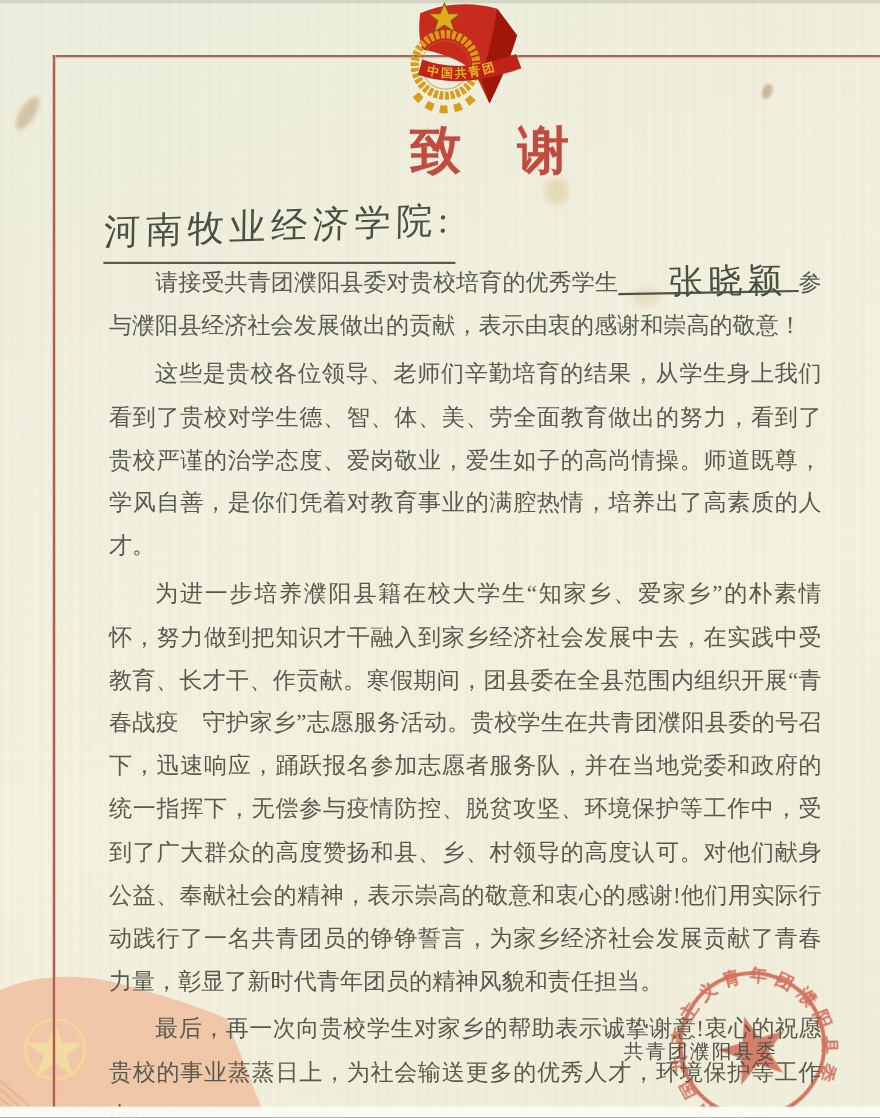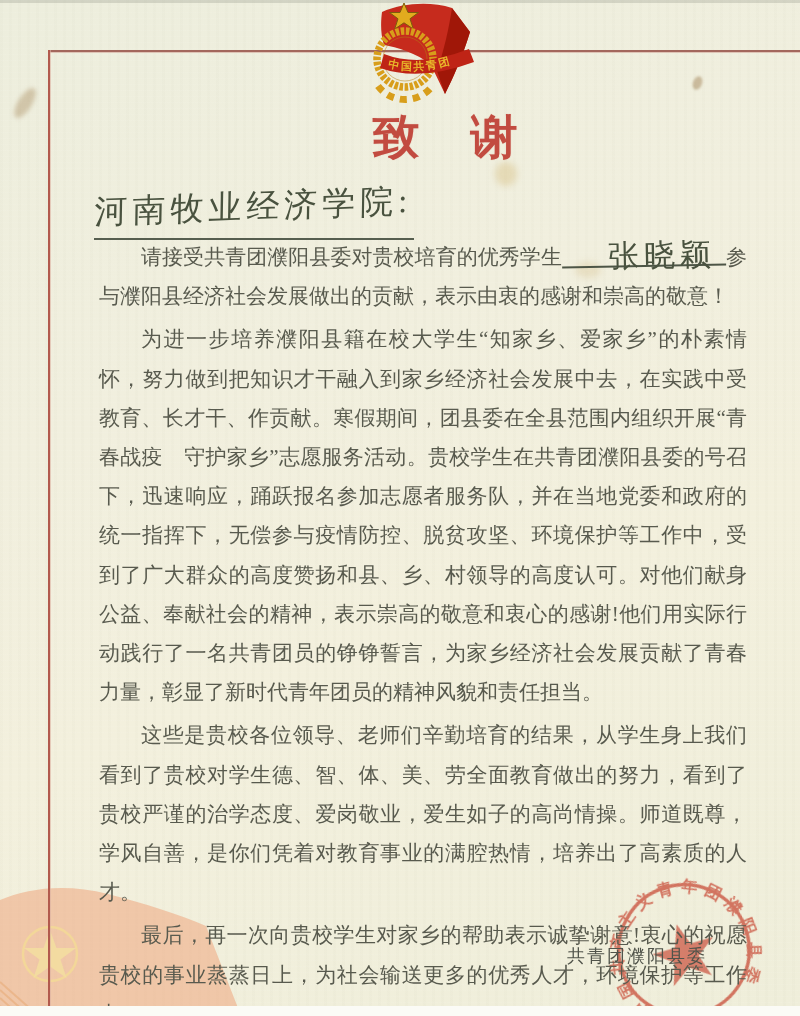--- a/index.html
+++ b/index.html
@@ -117,22 +117,22 @@
   </svg>
 
   <div class="title">致　谢</div>
 
   <div class="salutation-wrap">
     <span class="salutation hand">河南牧业经济学院:</span>
   </div>
 
   <div class="body-text">
     <p><span>请接受共青团濮阳县委对贵校培育的优秀学生</span><span class="hw-name">张晓颖</span><span>参与濮阳县经济社会发展做出的贡献，表示由衷的感谢和崇高的敬意！</span></p>
+    <p>这些是贵校各位领导、老师们辛勤培育的结果，从学生身上我们看到了贵校对学生德、智、体、美、劳全面教育做出的努力，看到了贵校严谨的治学态度、爱岗敬业，爱生如子的高尚情操。师道既尊，学风自善，是你们凭着对教育事业的满腔热情，培养出了高素质的人才。</p>
     <p>为进一步培养濮阳县籍在校大学生“知家乡、爱家乡”的朴素情怀，努力做到把知识才干融入到家乡经济社会发展中去，在实践中受教育、长才干、作贡献。寒假期间，团县委在全县范围内组织开展“青春战疫　守护家乡”志愿服务活动。贵校学生在共青团濮阳县委的号召下，迅速响应，踊跃报名参加志愿者服务队，并在当地党委和政府的统一指挥下，无偿参与疫情防控、脱贫攻坚、环境保护等工作中，受到了广大群众的高度赞扬和县、乡、村领导的高度认可。对他们献身公益、奉献社会的精神，表示崇高的敬意和衷心的感谢!他们用实际行动践行了一名共青团员的铮铮誓言，为家乡经济社会发展贡献了青春力量，彰显了新时代青年团员的精神风貌和责任担当。</p>
-    <p>这些是贵校各位领导、老师们辛勤培育的结果，从学生身上我们看到了贵校对学生德、智、体、美、劳全面教育做出的努力，看到了贵校严谨的治学态度、爱岗敬业，爱生如子的高尚情操。师道既尊，学风自善，是你们凭着对教育事业的满腔热情，培养出了高素质的人才。</p>
     <p>最后，再一次向贵校学生对家乡的帮助表示诚挚谢意!衷心的祝愿贵校的事业蒸蒸日上，为社会输送更多的优秀人才，环境保护等工作中！</p>
     <p>向你们致敬！</p>
   </div>
 
   <svg class="stamp" viewBox="0 0 170 170">
     <circle cx="85" cy="85" r="66" fill="none" stroke="#cc5a46" stroke-width="3.5"></circle>
     <defs>
         <path id="stampArc" d="M38,134 A64,64 0 1 1 132,134"></path>
       </defs>
     <text font-size="16.5" fill="#cc5a46" letter-spacing="6.5" font-family="Liberation Serif, serif" font-weight="bold">

